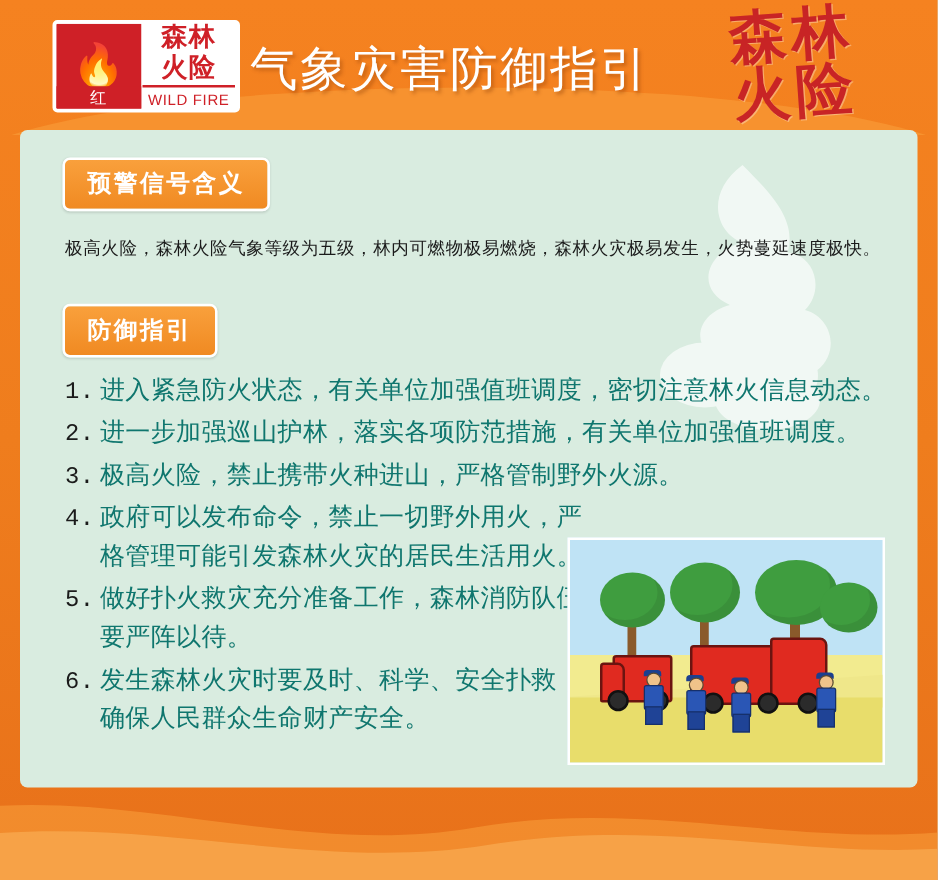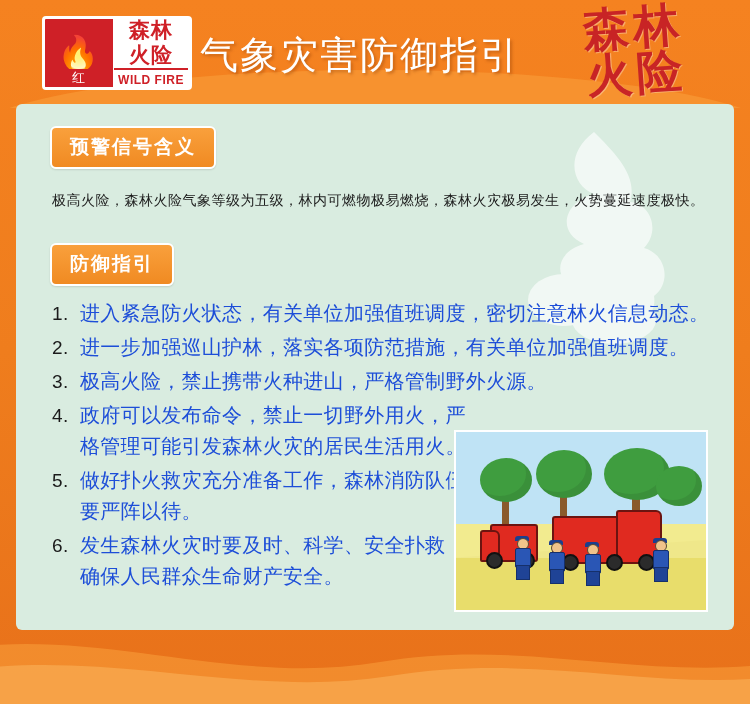--- a/index.html
+++ b/index.html
@@ -88,21 +88,21 @@
     font-size: 21px;
     font-weight: bold;
     line-height: 1.05;
     letter-spacing: 1px;
     text-align: center;
     padding-bottom: 2px;
   }
   .logo-en {
     color: #cf2027;
     font-size: 12px;
-    font-weight: bold;
+    font-weight: normal;
     letter-spacing: .5px;
     border-top: 2px solid #cf2027;
     padding-top: 3px;
     width: 74px;
     text-align: center;
   }
   .header-title {
     position: absolute;
     left: 200px;
     top: 30px;
@@ -145,20 +145,21 @@
     right: 60px;
     top: 20px;
     width: 230px;
     height: 230px;
     pointer-events: none;
     opacity: .75;
   }
   .panel-inner {
     position: relative;
     padding: 22px 18px 10px 34px;
+    font-family: Liberation Mono, monospace;
   }
 
   .section-tag {
     display: inline-block;
     background: linear-gradient(180deg,#f9a03c 0%, #f08a22 100%);
     color: #ffffff;
     font-size: 19px;
     font-weight: bold;
     letter-spacing: 2px;
     padding: 6px 18px 7px 18px;
@@ -184,21 +185,21 @@
     counter-reset: g;
     width: 430px;
   }
   .guide-list li {
     position: relative;
     counter-increment: g;
     padding-left: 30px;
     margin-bottom: 3px;
     font-size: 20px;
     line-height: 31px;
-    color: #1d4ed8;
+    color: #0f766e;
     letter-spacing: .3px;
   }
   .guide-list li::before {
     content: counter(g) ".";
     position: absolute;
     left: 2px;
     top: 0;
     font-size: 19px;
     color: #1b1b1b;
   }

